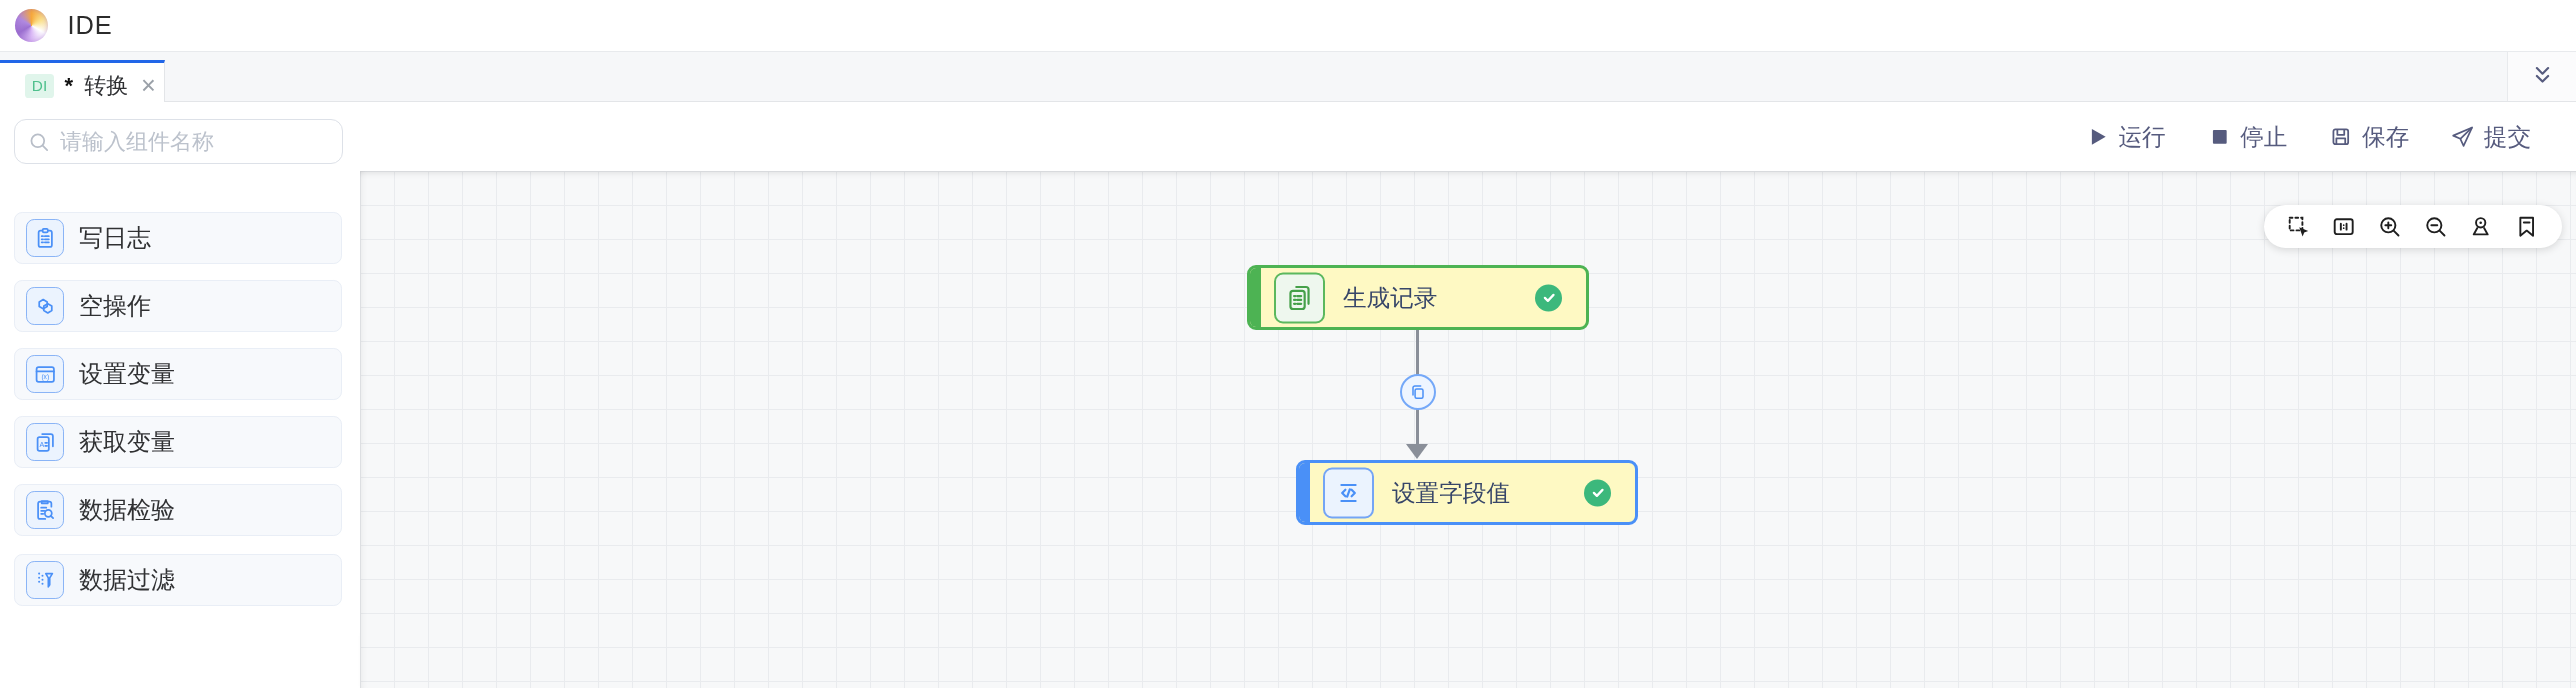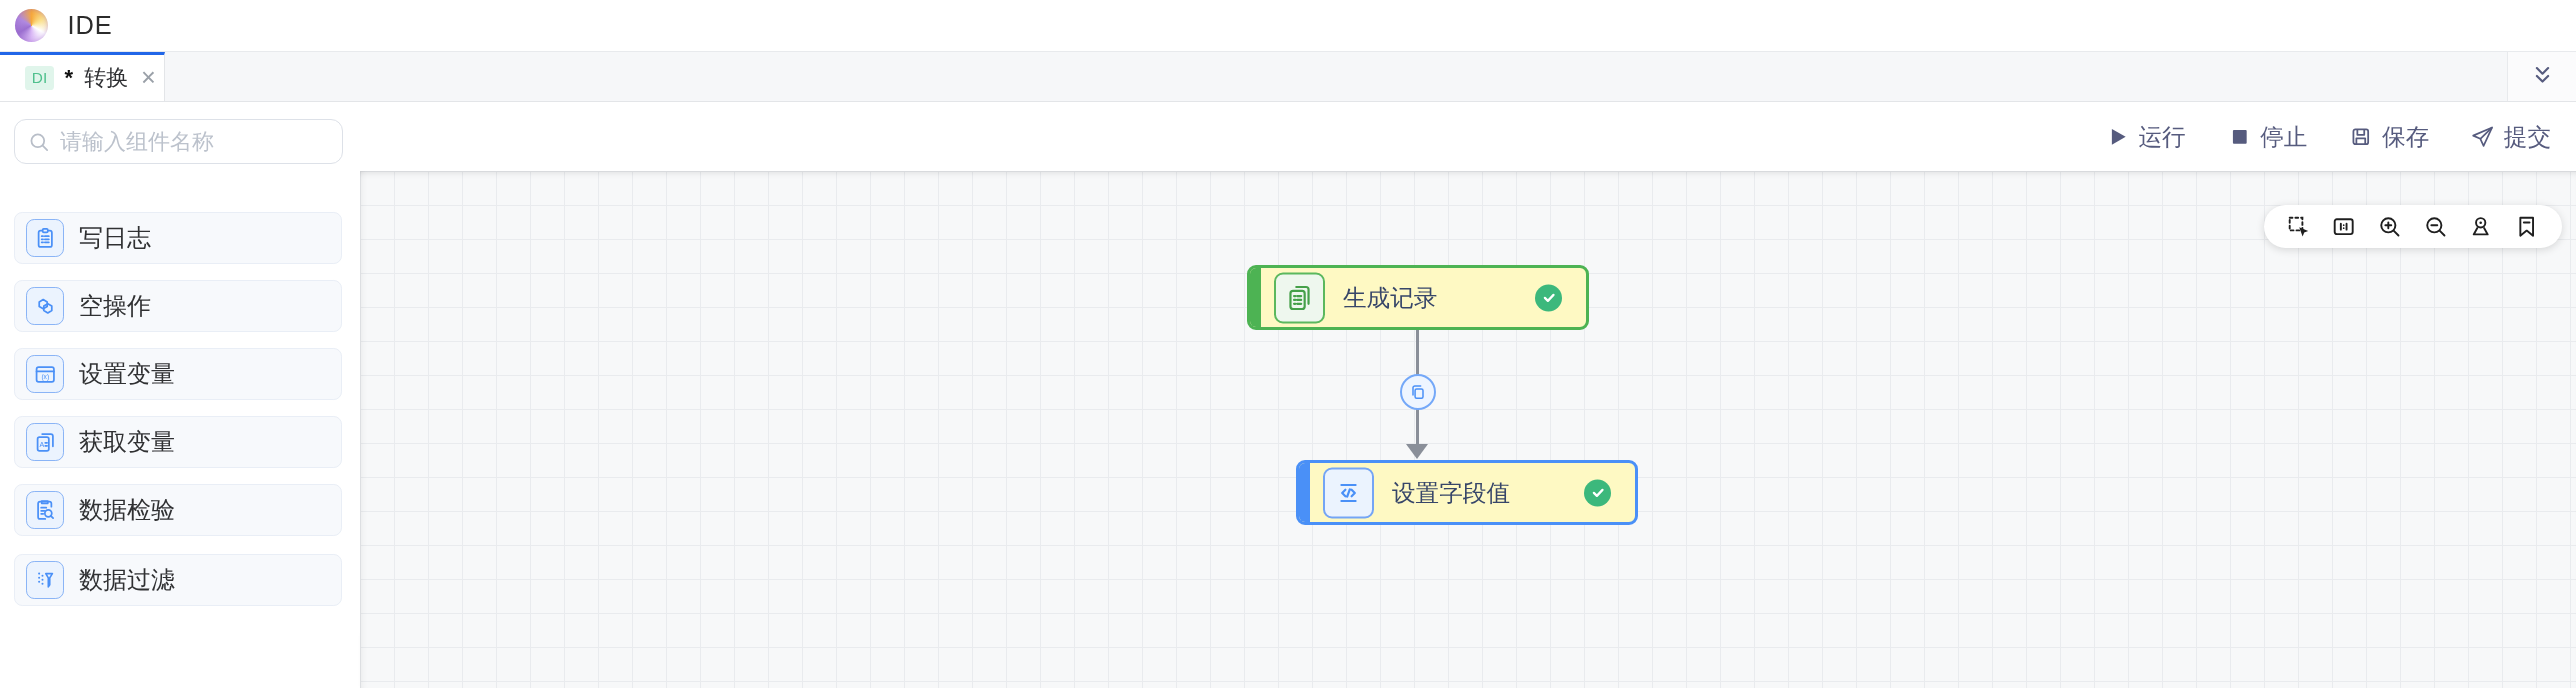--- a/index.html
+++ b/index.html
@@ -12,21 +12,21 @@
     background:#fff; border-bottom:0.9px solid #e8eaed; display:flex; align-items:center; }
   .logo { width:33px; height:33px; border-radius:50%; margin-left:14.5px;
     background:conic-gradient(#f6a83c,#fbe08a,#ffffff,#d9b8f5,#9b6fd0,#b089e0,#f6a83c);
     box-shadow:inset 0 0 5.4px rgba(150,90,200,.45); }
   .app-title { margin-left:20px; font-size:25.4px; color:#2b2b2b; letter-spacing:0.9px; }
 
   
   .tabbar { position:absolute; left:0; top:52px; width:2576px; height:50px;
     background:#f6f7f9; border-bottom:0.9px solid #e3e5e8; display:flex; }
   .tab { width:165px; height:100%; background:#fff; border-top:3.6px solid #2166e8;
-    border-right:0.9px solid #e3e5e8; display:flex; align-items:center; padding-left:25.4px; gap:11px; }
+    border-right:0.9px solid #e3e5e8; display:flex; align-items:center; padding-left:25.4px; gap:11px;margin-top:8px; }
   .tab-badge { background:#e0f5eb; color:#4fc08d; font-size:15.4px; line-height:1;
     padding:4.5px 6.4px; border-radius:3.6px; }
   .tab-dirty { color:#111; font-size:22px; font-weight:bold; }
   .tab-title { color:#2f3033; font-size:22px; }
   .tab-close { color:#9aa0a8; font-size:25.4px; line-height:1; margin-left:1.8px; cursor:pointer; }
   .tabbar-more { position:absolute; right:0; top:0; width:69px; height:49px; background:#fbfbfc;
     border-left:0.9px solid #e8eaed; display:flex; align-items:center; justify-content:center;
     color:#565b7e; cursor:pointer; }
 
   
@@ -46,21 +46,21 @@
   .ci-label { margin-left:14.5px; font-size:24px; color:#303133; }
 
   .collapse-handle { position:absolute; left:360px; top:634px; width:24.5px; height:54px;
     background:#fff; border-radius:0 23.6px 0 0; box-shadow:1.8px 0 5.4px rgba(0,0,0,.05);
     display:flex; align-items:flex-end; justify-content:center; padding-bottom:5.4px;
     color:#9aa3ad; cursor:pointer; }
 
   
   .canvas { position:absolute; left:360px; top:102px; width:2216px; height:587px; background:#fff; }
   .run-toolbar { position:absolute; left:0; top:0; right:0; height:69px; background:#fff;
-    display:flex; align-items:center; justify-content:flex-end; gap:42px; padding-right:25px; }
+    display:flex; align-items:center; justify-content:flex-end; gap:42px; padding-right:45px; }
   .tb-btn { display:flex; align-items:center; gap:9px; color:#565b7e; font-size:23.6px; cursor:pointer; }
 
   .grid { position:absolute; left:0; top:69px; right:0; bottom:0; background-color:#f7f8f9;
     background-image:linear-gradient(to right,#e9ebee 0.9px,transparent 0.9px),
                      linear-gradient(to bottom,#e9ebee 0.9px,transparent 0.9px);
     background-size:34px 34px;
     box-shadow:inset 0 6.4px 7.3px -5.4px rgba(0,0,0,.13), inset 6.4px 0 7.3px -5.4px rgba(0,0,0,.08); }
 
   .view-tools { position:absolute; right:14.5px; top:103px; width:298px; height:43px; background:#fff;
     border-radius:22px; box-shadow:0 1.8px 9px rgba(0,0,0,.14);

